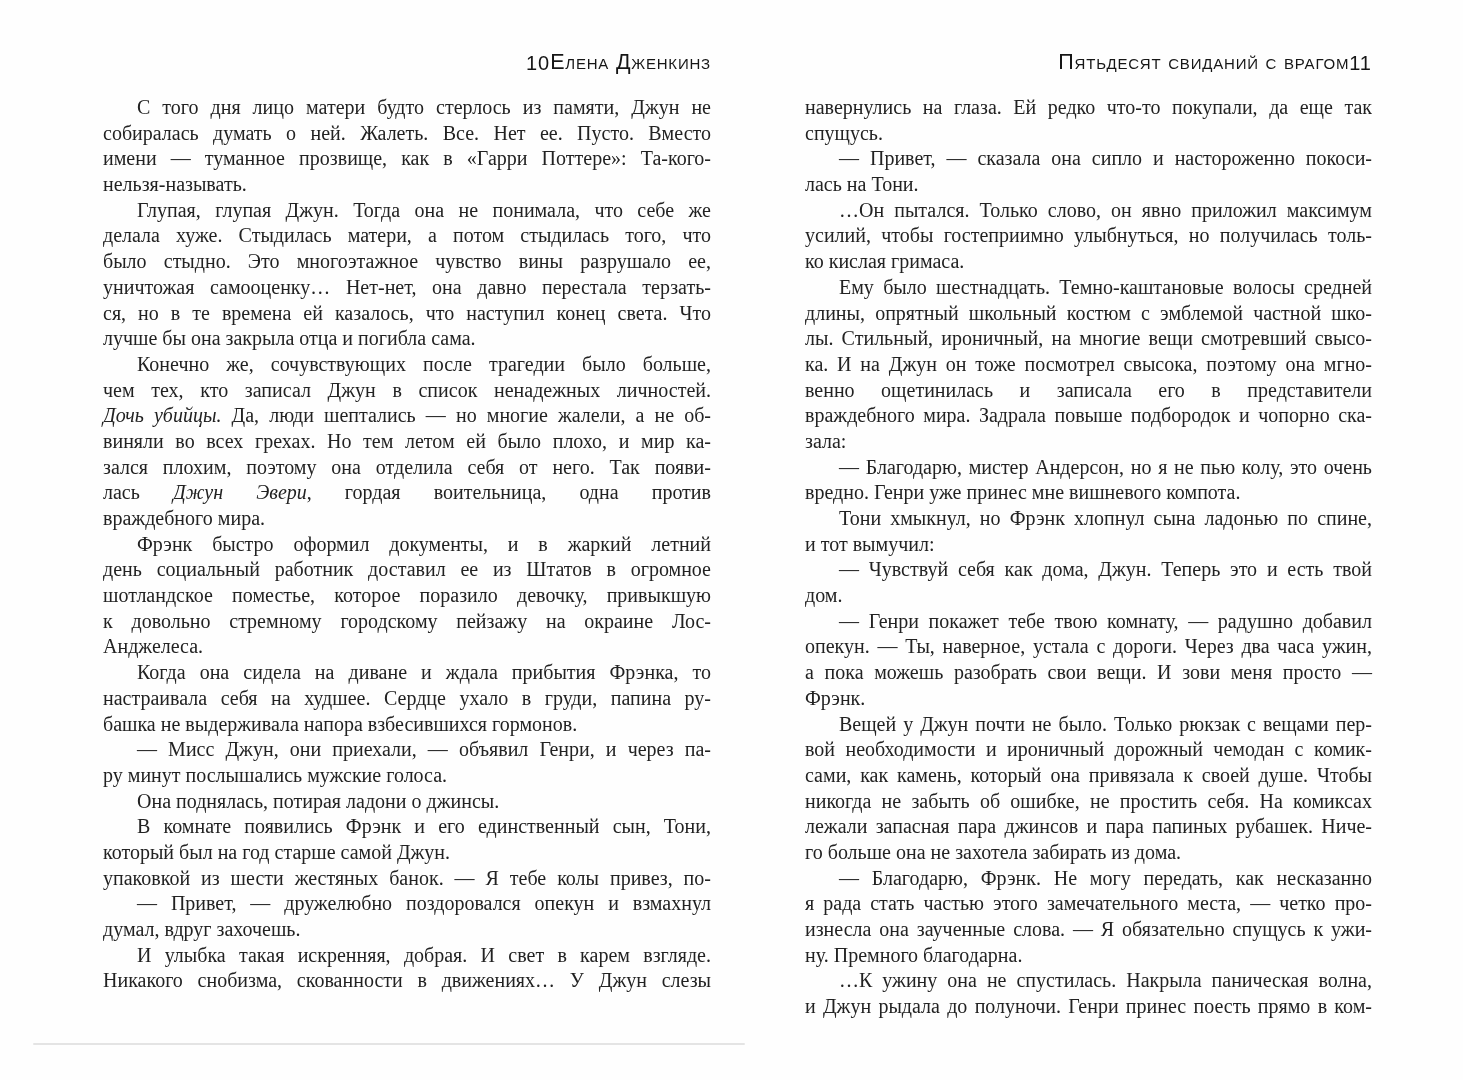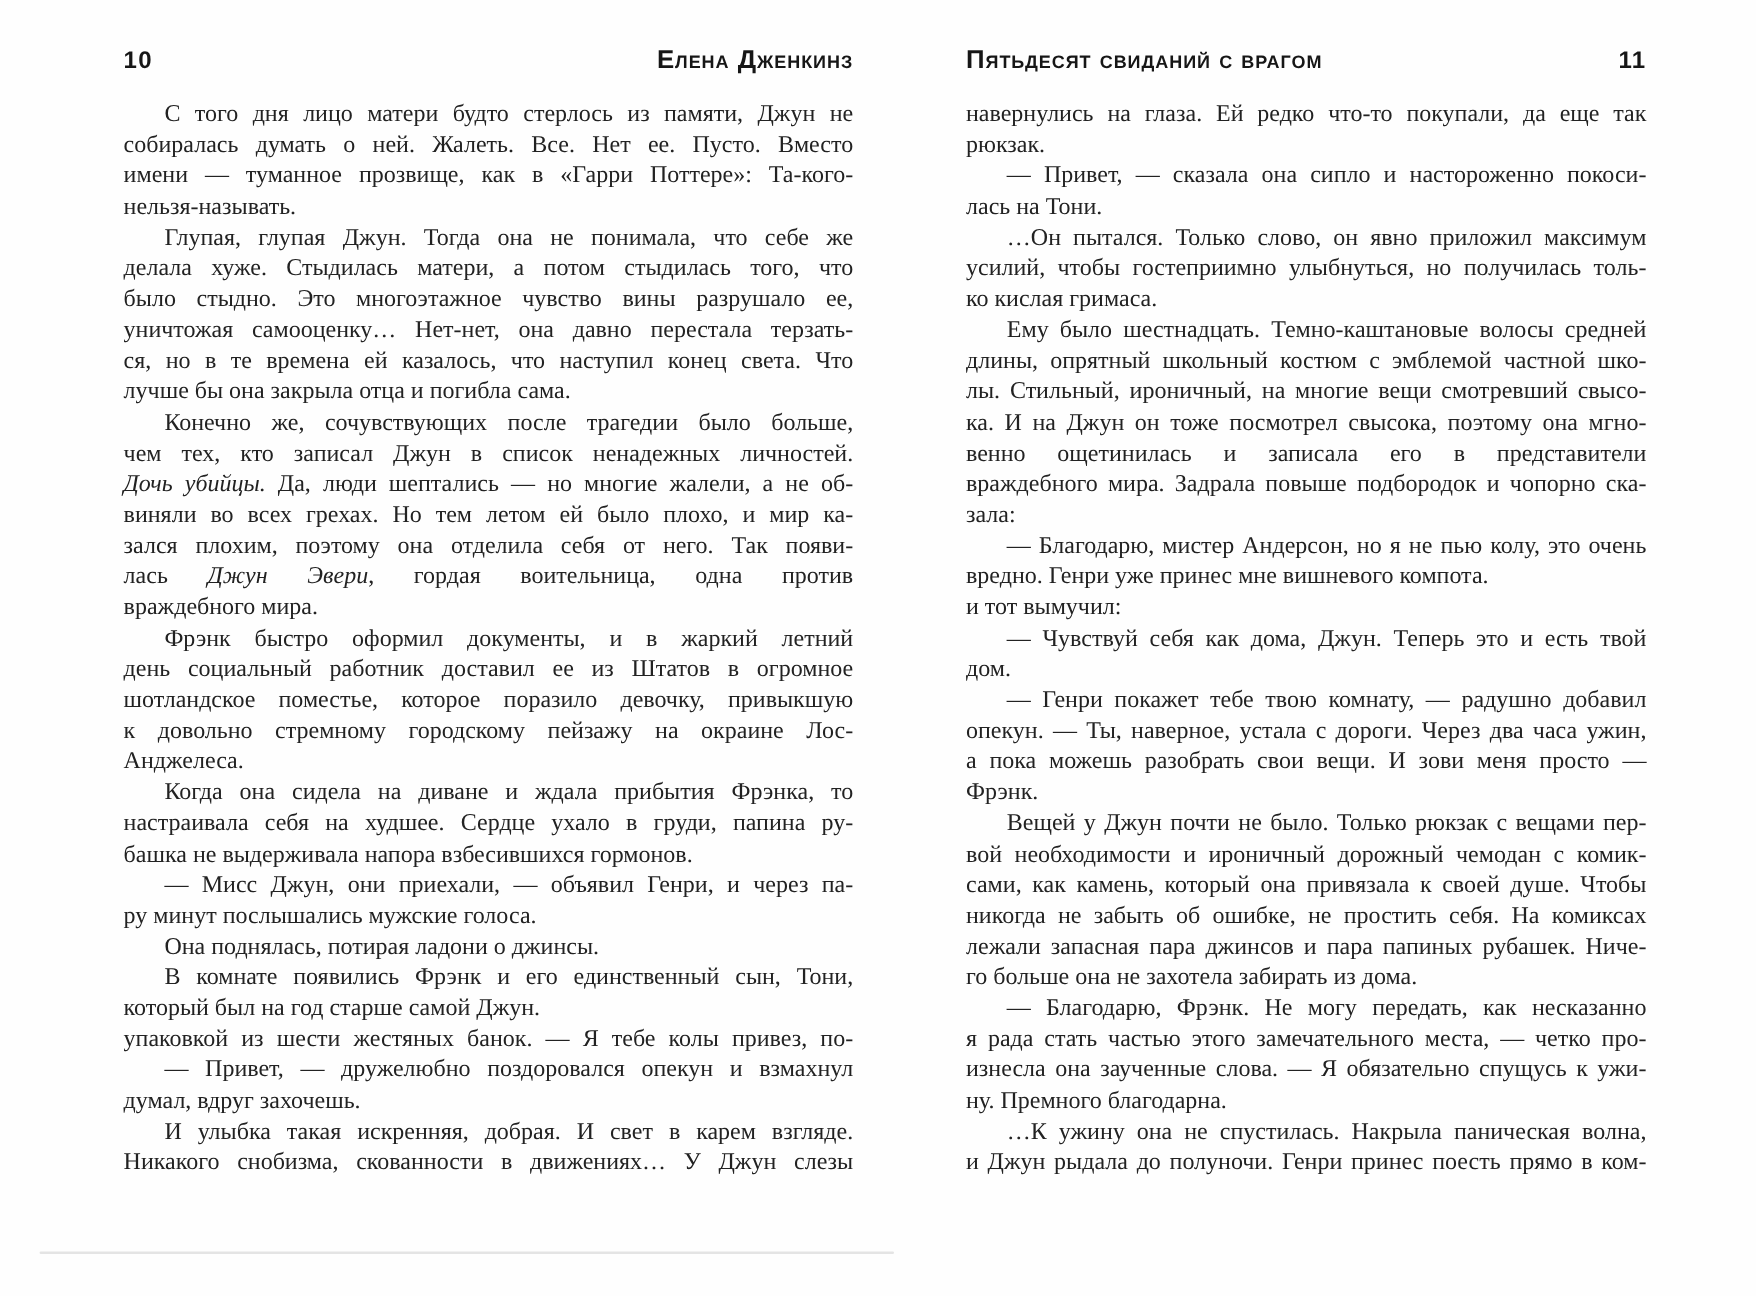--- a/index.html
+++ b/index.html
@@ -12,27 +12,27 @@
     background: #fefefe;
     font-family: "Liberation Serif", "DejaVu Serif", serif;
     color: #222222;
   }
   .page { position: absolute; top: 0; }
   .page-left  { left: 103px; width: 608px; }
   .page-right { left: 805px; width: 567px; }
 
   .pagehead {
     display: flex;
-    justify-content: space-between;
+    justify-content: flex-end;
     align-items: flex-end;
-    margin-top: 36px;
+    margin-top: 48px;
     height: 27px;
     font-family: "Liberation Sans", "DejaVu Sans", sans-serif;
     font-variant: small-caps;
-    font-weight: 700;
+    font-weight: 400;
     letter-spacing: 0.8px;
     font-size: 21.5px;
     color: #161616;
   }
   .pagenum { font-size: 20px; letter-spacing: 1px; }
 
   .textblock { margin-top: 20px; }
 
   .line {
     font-size: 20px;
@@ -104,35 +104,36 @@
     </div>
 </div>
 
 <div class="page page-right">
   <div class="pagehead">
     <span class="runhead">Пятьдесят свиданий с врагом</span>
     <span class="pagenum">11</span>
   </div>
   <div class="textblock">
       <div class="line">навернулись на глаза. Ей редко что-то покупали, да еще так</div>
-      <div class="line end">рюкзак.</div>
+      <div class="line end">спущусь.</div>
       <div class="line ind">— Привет, — сказала она сипло и настороженно покоси-</div>
       <div class="line end">лась на Тони.</div>
       <div class="line ind">…Он пытался. Только слово, он явно приложил максимум</div>
       <div class="line">усилий, чтобы гостеприимно улыбнуться, но получилась толь-</div>
       <div class="line end">ко кислая гримаса.</div>
       <div class="line ind">Ему было шестнадцать. Темно-каштановые волосы средней</div>
       <div class="line">длины, опрятный школьный костюм с эмблемой частной шко-</div>
       <div class="line">лы. Стильный, ироничный, на многие вещи смотревший свысо-</div>
       <div class="line">ка. И на Джун он тоже посмотрел свысока, поэтому она мгно-</div>
       <div class="line">венно ощетинилась и записала его в представители</div>
       <div class="line">враждебного мира. Задрала повыше подбородок и чопорно ска-</div>
       <div class="line end">зала:</div>
       <div class="line ind">— Благодарю, мистер Андерсон, но я не пью колу, это очень</div>
       <div class="line end">вредно. Генри уже принес мне вишневого компота.</div>
+      <div class="line ind">Тони хмыкнул, но Фрэнк хлопнул сына ладонью по спине,</div>
       <div class="line end">и тот вымучил:</div>
       <div class="line ind">— Чувствуй себя как дома, Джун. Теперь это и есть твой</div>
       <div class="line end">дом.</div>
       <div class="line ind">— Генри покажет тебе твою комнату, — радушно добавил</div>
       <div class="line">опекун. — Ты, наверное, устала с дороги. Через два часа ужин,</div>
       <div class="line">а пока можешь разобрать свои вещи. И зови меня просто —</div>
       <div class="line end">Фрэнк.</div>
       <div class="line ind">Вещей у Джун почти не было. Только рюкзак с вещами пер-</div>
       <div class="line">вой необходимости и ироничный дорожный чемодан с комик-</div>
       <div class="line">сами, как камень, который она привязала к своей душе. Чтобы</div>

